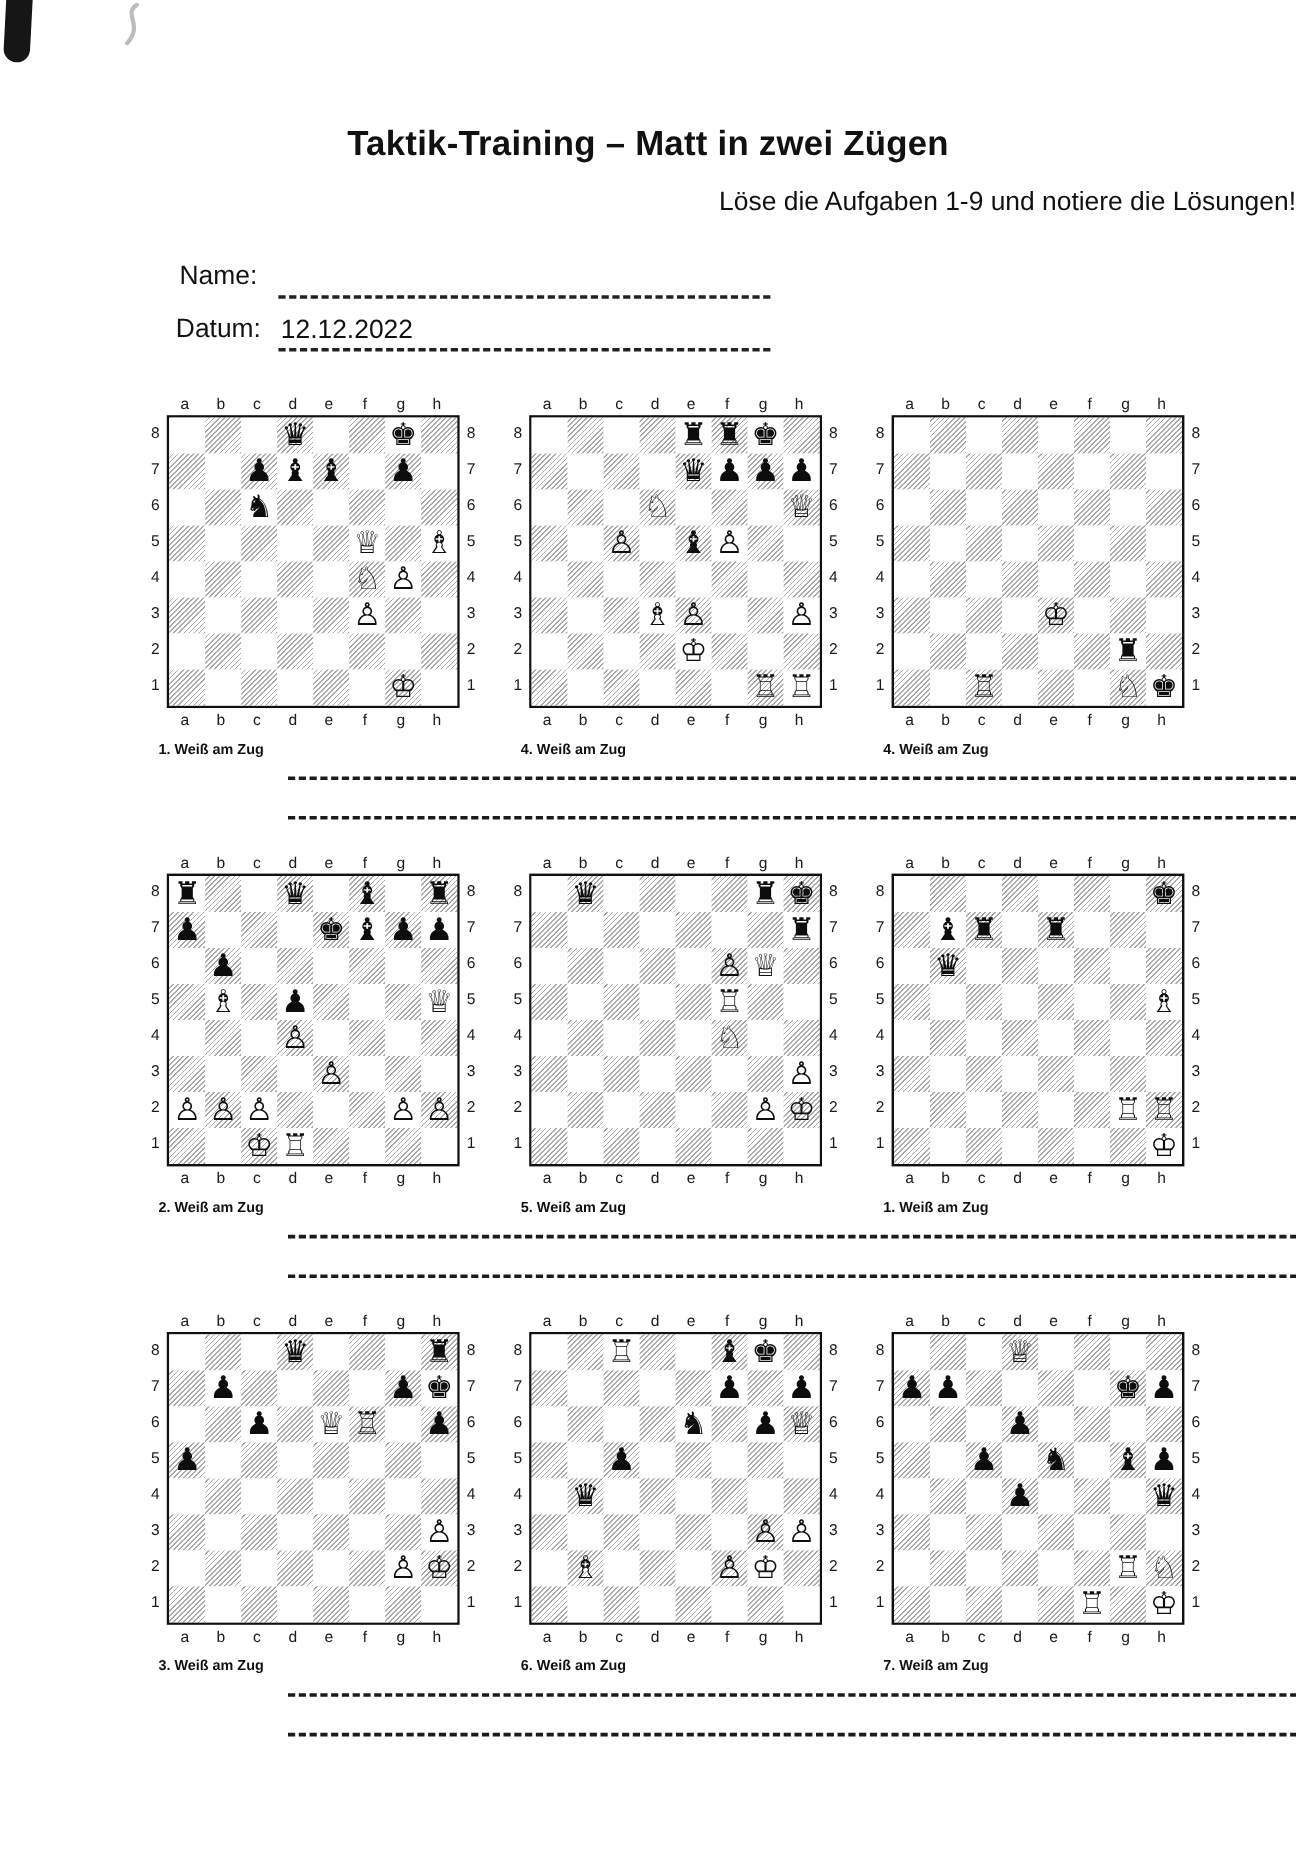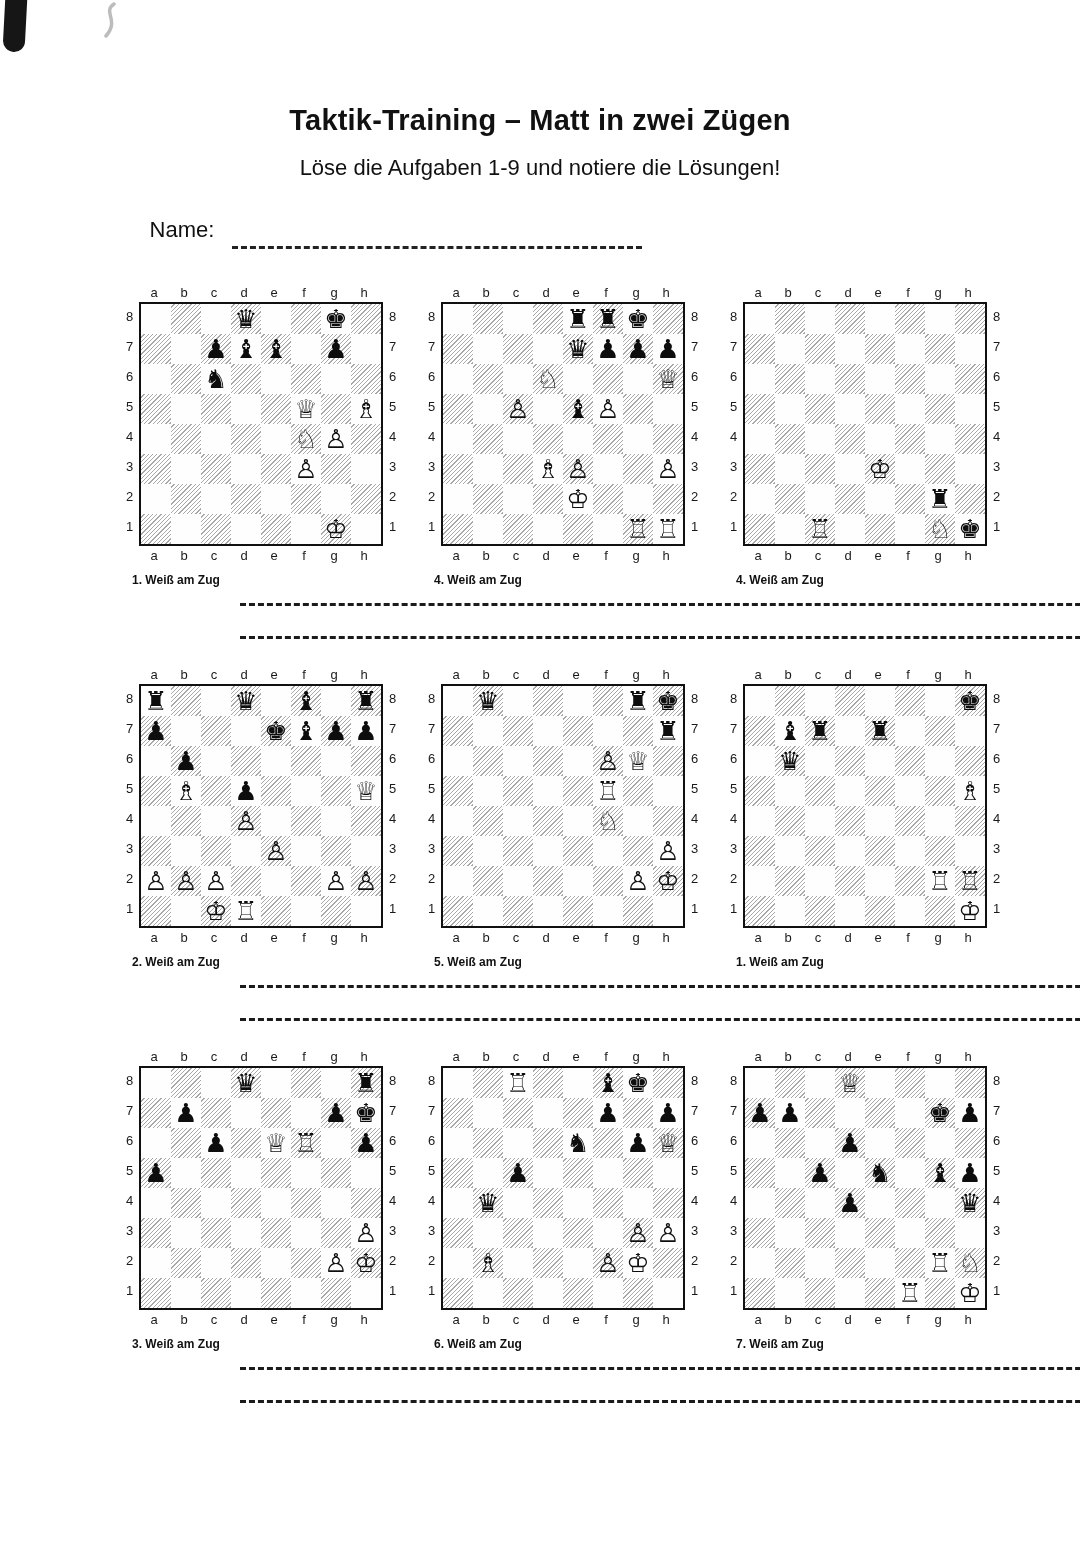--- a/index.html
+++ b/index.html
@@ -7,21 +7,21 @@
     width:1080px;height:1548px;background:#ffffff;position:relative;
     font-family:"Liberation Sans",sans-serif;color:#111;overflow:hidden;
   }
   
   .corner-mark{position:absolute;top:-6px;left:4px;width:22px;height:58px;background:#161616;
     border-radius:0 0 12px 12px;transform:rotate(3deg);}
   .squiggle{position:absolute;left:94px;top:2px;}
   
   .header{text-align:center;padding-top:80px;}
   .title{font-size:29px;font-weight:bold;letter-spacing:.2px;margin-top:24px;}
-  .subtitle{font-size:22px;margin-top:18px;}
+  .subtitle{font-size:22px;margin-top:18px;text-align:right;}
   
   .fields{margin:36px 0 0 132px;font-size:22px;}
   .field-row{display:flex;align-items:flex-end;margin-bottom:12px;}
   .field-label{width:100px;padding-bottom:6px;text-align:center;}
   .write-line{border-bottom:3px dashed #222;width:408px;min-height:26px;margin-left:0;
     padding:0 0 2px 2px;font-size:22px;}
   
   .boards{width:886px;margin:34px 0 0 120px;}
   .board-row{display:flex;gap:18px;justify-content:space-between;}
   .board-cell{width:282px;}
@@ -55,20 +55,24 @@
 <div class="header">
   <div class="title">Taktik-Training – Matt in zwei Zügen</div>
   <div class="subtitle">Löse die Aufgaben 1-9 und notiere die Lösungen!</div>
 </div>
 
 <div class="fields">
   <div class="field-row">
     <span class="field-label">Name:</span>
     <span class="write-line"></span>
   </div>
+  <div class="field-row">
+    <span class="field-label">Datum:</span>
+    <span class="write-line">12.12.2022</span>
+  </div>
 </div>
 
 <div class="boards">
 
   <div class="board-row row-block first">
     <div class="board-cell">
       <div>
           <div class="files-row">
             <span class="fcell">a</span>
             <span class="fcell">b</span>

